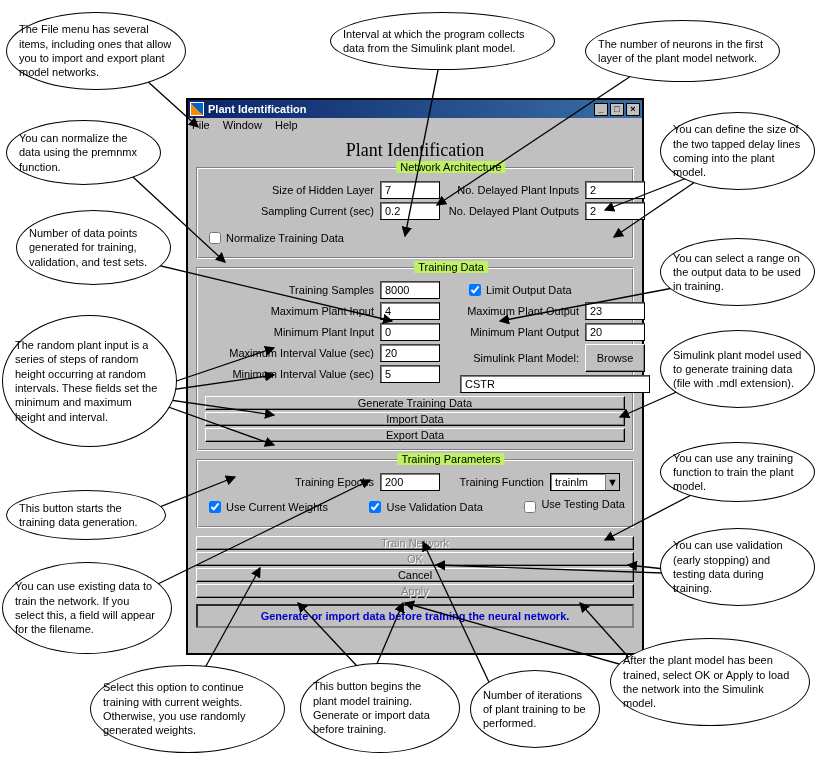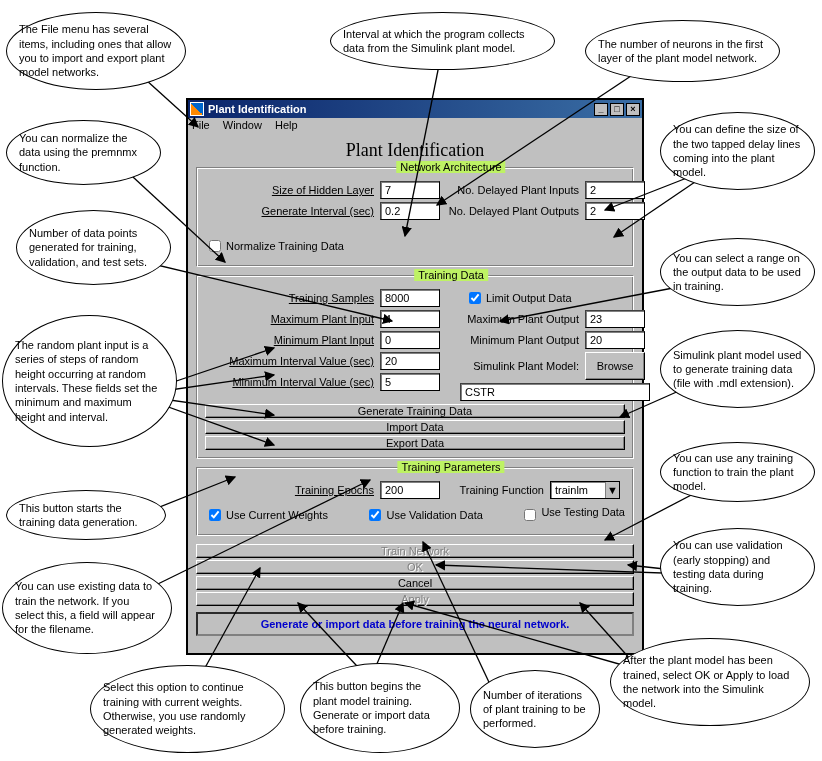--- a/index.html
+++ b/index.html
@@ -85,21 +85,21 @@
     position:relative;
     padding:10px 8px 8px;
     margin-bottom:8px;
     box-shadow: inset 1px 1px 0 #fff, inset -1px -1px 0 #808080;
   }
   .group > .legend{
     position:absolute;top:-7px;left:50%;transform:translateX(-50%);
     background:#bef264;padding:0 4px;font-size:11px;margin-left:36px;
   }
   .row{display:flex;align-items:center;margin:3px 0;}
-  .lblR{flex:0 0 175px;text-align:right;padding-right:6px;font-size:11px;text-decoration:underline;}
+  .lblR{flex:0 0 175px;text-align:right;padding-right:6px;font-size:11px;}
   .lblR2{flex:0 0 145px;text-align:right;padding-right:6px;font-size:11px;}
   .field{
     width:60px;height:18px;border:1px solid #000;
     border-top-color:#404040;border-left-color:#404040;
     background:#fff;font-size:11px;padding:1px 4px;
     box-shadow: inset 1px 1px 0 #808080;
   }
   .field.wide{width:190px;}
   .cb{margin-right:5px;width:12px;height:12px;}
   .btn{
@@ -241,36 +241,36 @@
 
     <div class="group">
       <div class="legend">Network Architecture</div>
       <div class="cols">
         <div class="col">
           <div class="row">
               <div class="lblR">Size of Hidden Layer</div>
             <input class="field" value="7" style="">
             </div>
           <div class="row">
-              <div class="lblR">Generate Interval (sec)</div>
+              <div class="lblR">Sampling Current (sec)</div>
             <input class="field" value="0.2" style="">
             </div>
         </div>
         <div class="col">
           <div class="row">
               <div class="lblR2">No. Delayed Plant Inputs</div>
             <input class="field" value="2" style="">
             </div>
           <div class="row">
               <div class="lblR2">No. Delayed Plant Outputs</div>
             <input class="field" value="2" style="">
             </div>
         </div>
       </div>
-      <div class="row" style="margin-top:14px">
+      <div class="row" style="margin-top:6px">
           <input type="checkbox" class="cb" style="">
         <span>Normalize Training Data</span>
         </div>
     </div>
 
     <div class="group">
       <div class="legend">Training Data</div>
       <div class="cols">
         <div class="col">
           <div class="row">

